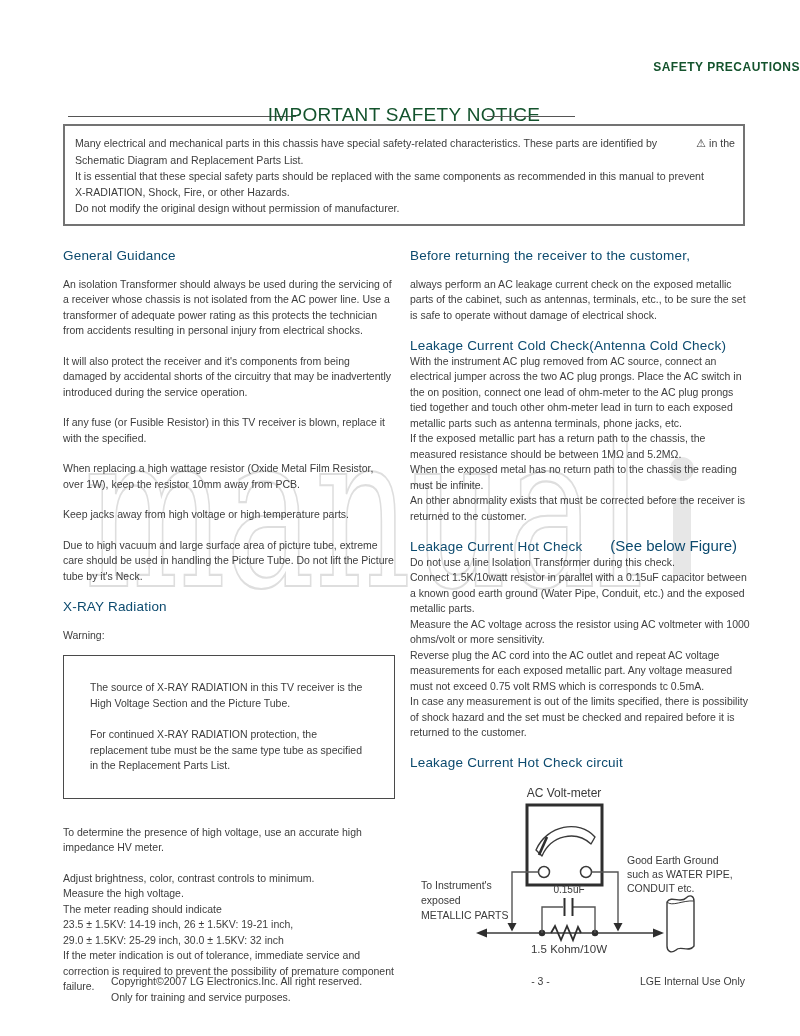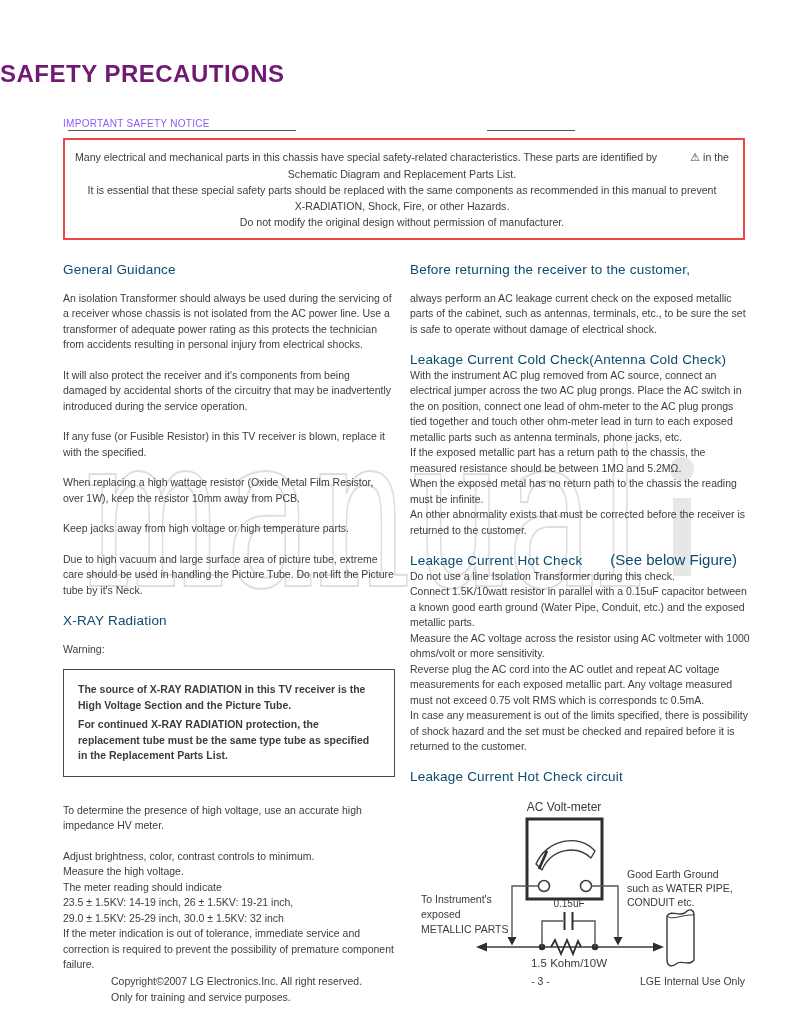--- a/index.html
+++ b/index.html
@@ -10,35 +10,35 @@
     color:#3d3d3d;
   }
   .page { position:relative; width:800px; height:1036px; z-index:1; }
 
   
   .watermark { position:absolute; left:78px; top:436px; z-index:0; pointer-events:none; }
 
   .content { position:relative; z-index:1; }
 
   h1.main-title {
-    text-align:left; font-size:24px; font-weight:600; color:#701a75;
+    text-align:right; font-size:12px; font-weight:600; color:#14532d;
     letter-spacing:.5px; padding-top:60px;
   }
   .notice-wrap { position:relative; margin:30px 55px 0 63px; }
   .notice-title-row { position:relative; height:18px; margin-bottom:2px; }
   .notice-title {
-    position:absolute; left:0; right:0; 
-    font-size:10px; font-weight:500; color:#8b5cf6; letter-spacing:.3px;
+    position:absolute; left:0; right:0; text-align:center;
+    font-size:19px; font-weight:500; color:#14532d; letter-spacing:.3px;
   }
   .rule { position:absolute; top:12px; border-top:1.5px solid #555; }
   .rule-left  { left:5px;  width:228px; }
   .rule-right { left:424px; width:88px; }
   .notice-box {
-    border:2px solid #ef4444; padding:9px 14px 8px 10px;
-    font-size:10.6px; line-height:16px; color:#3d3d3d;text-align:center;
+    border:2px solid #737373; padding:9px 8px 8px 10px;
+    font-size:10.6px; line-height:16px; color:#3d3d3d;
   }
   .nline-flex { display:flex; justify-content:space-between; }
   .tri { font-family:"DejaVu Sans",sans-serif; font-size:11px; color:#3a3a3a; }
   .nright { white-space:nowrap; margin-left:8px; }
 
   .columns { display:flex; margin:22px 55px 0 63px; gap:15px; }
   .col-left  { width:332px; flex:0 0 332px; }
   .col-right { width:340px; flex:0 0 340px; position:relative; }
 
   .col-left, .col-right { font-size:10.5px; line-height:15.5px; }
@@ -46,21 +46,21 @@
   .h2-gap { margin:0 0 13px 0; }
   .h2-tight { margin:0; }
   p.para { margin:0 0 15px 0; }
   p.run  { margin:0; }
   .spacer14 { height:14px; }
   .spacer26 { height:26px; }
 
   .xray-box {
     border:1.5px solid #4a4a4a; padding:8px 10px; margin:12px 0 0 0;
   }
-  .xray-box p { margin:4px;font-weight:bold; }
+  .xray-box p { margin:16px; }
 
   .see-note { font-size:15px; font-weight:400; margin-left:28px; letter-spacing:0; }
 
   .diagram { margin-top:10px; margin-left:-5px; }
   .diagram text { font-family:"Liberation Sans","DejaVu Sans",sans-serif; fill:#3a3a3a; }
 
   .footer {
     position:absolute; left:63px; right:55px; top:973px; z-index:1;
     font-size:10.5px; line-height:16px; color:#3d3d3d;
     display:flex;

